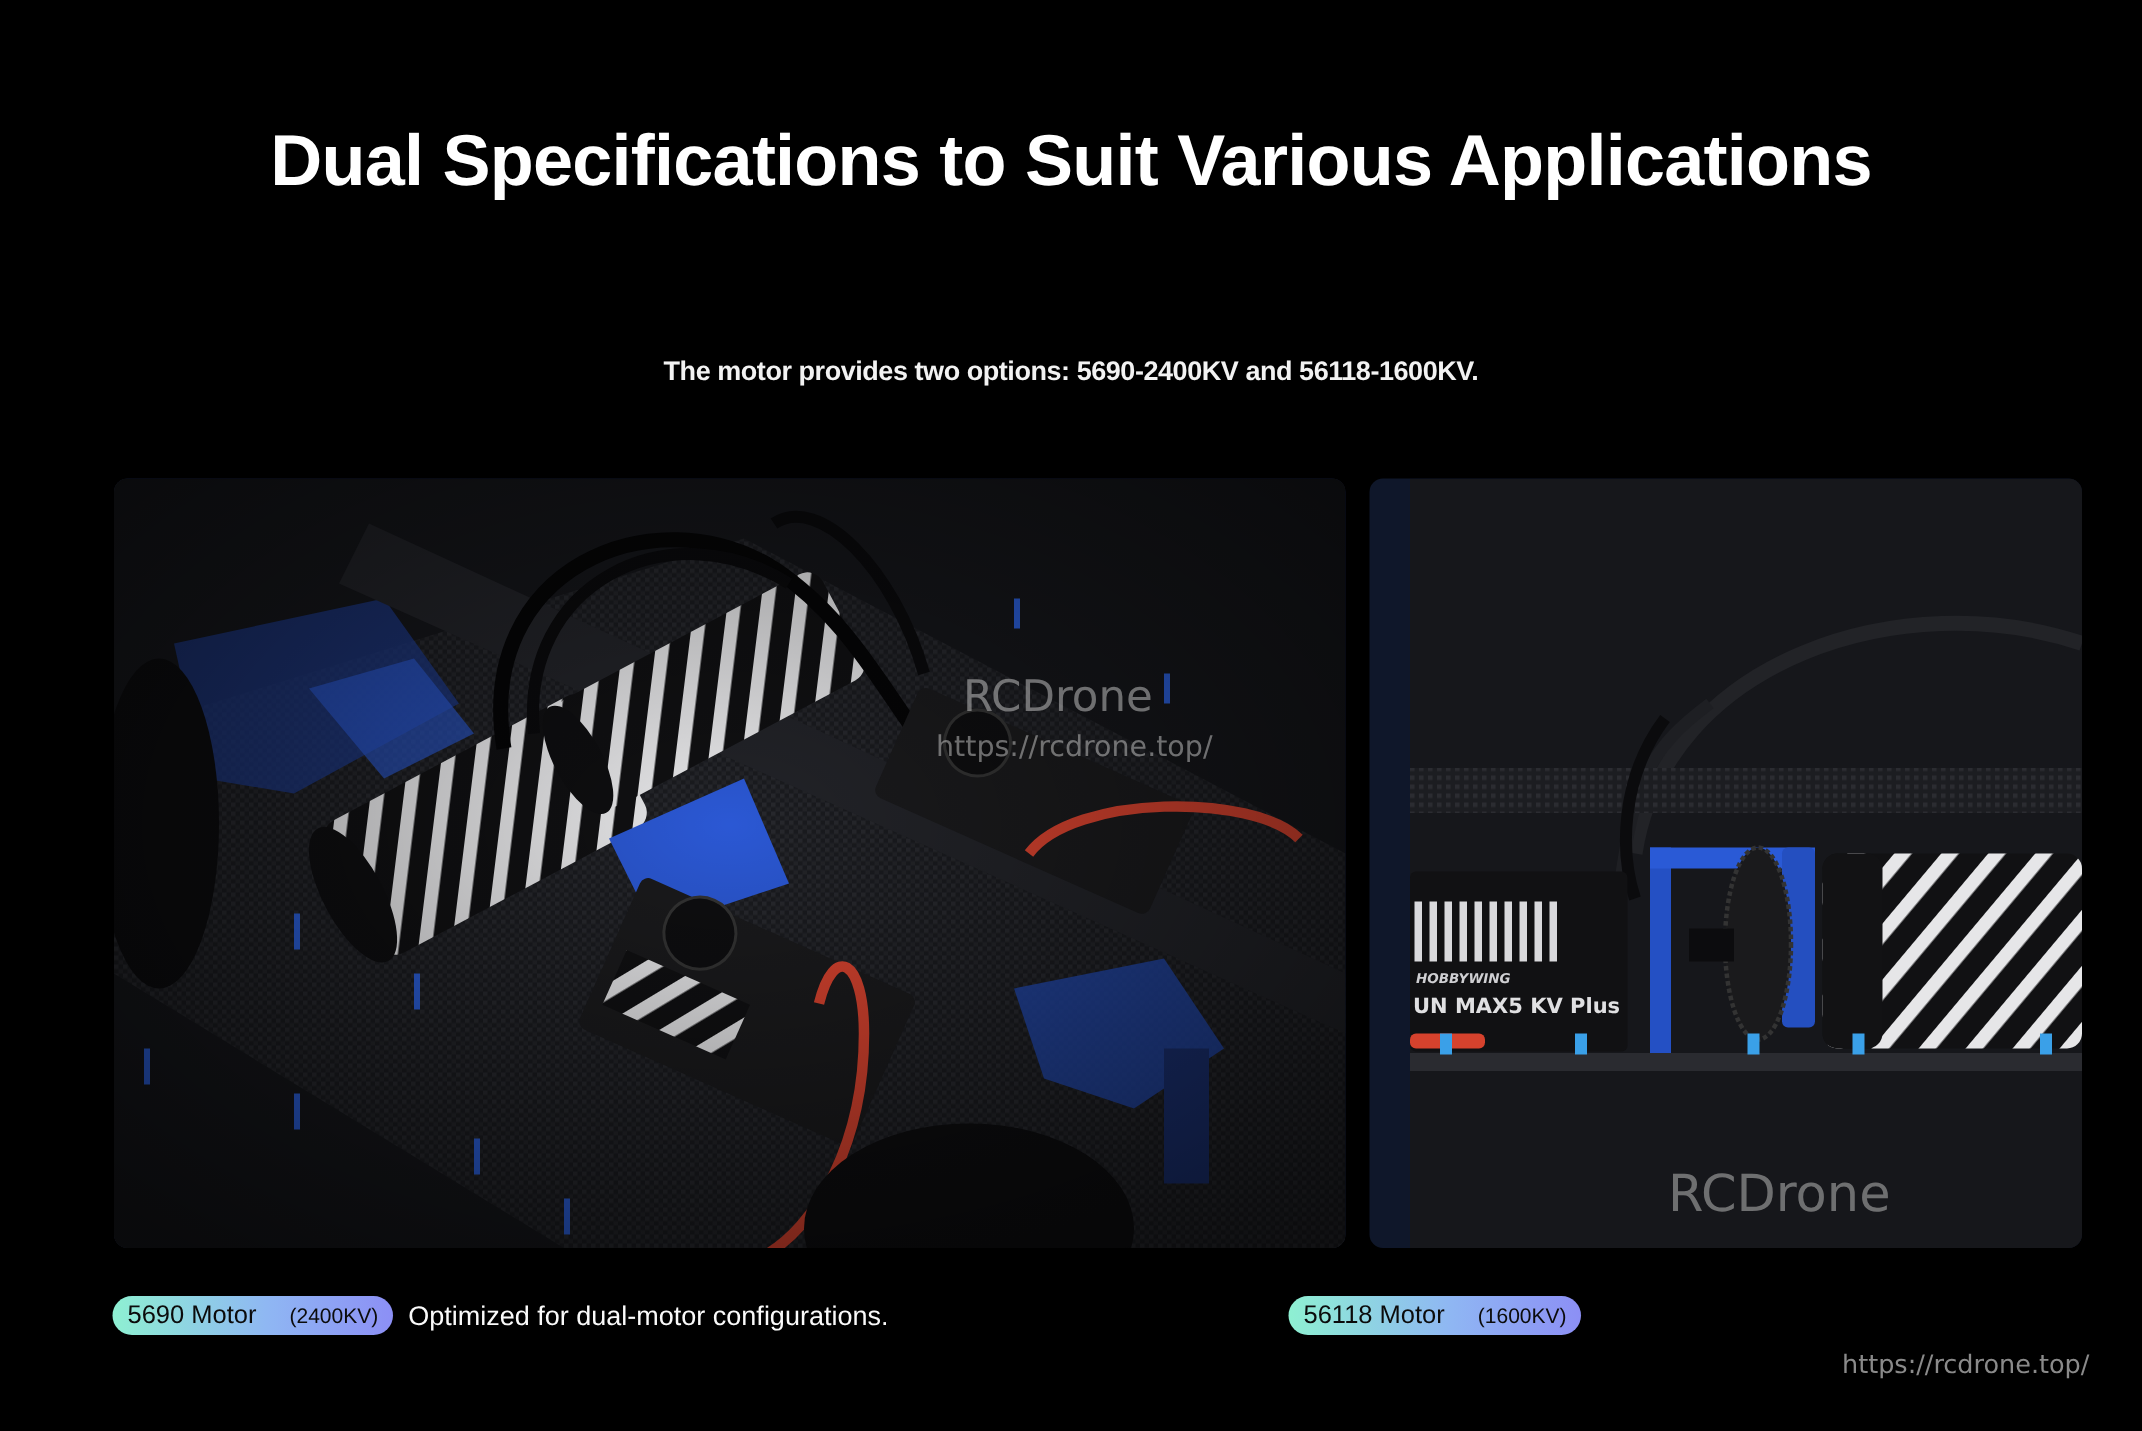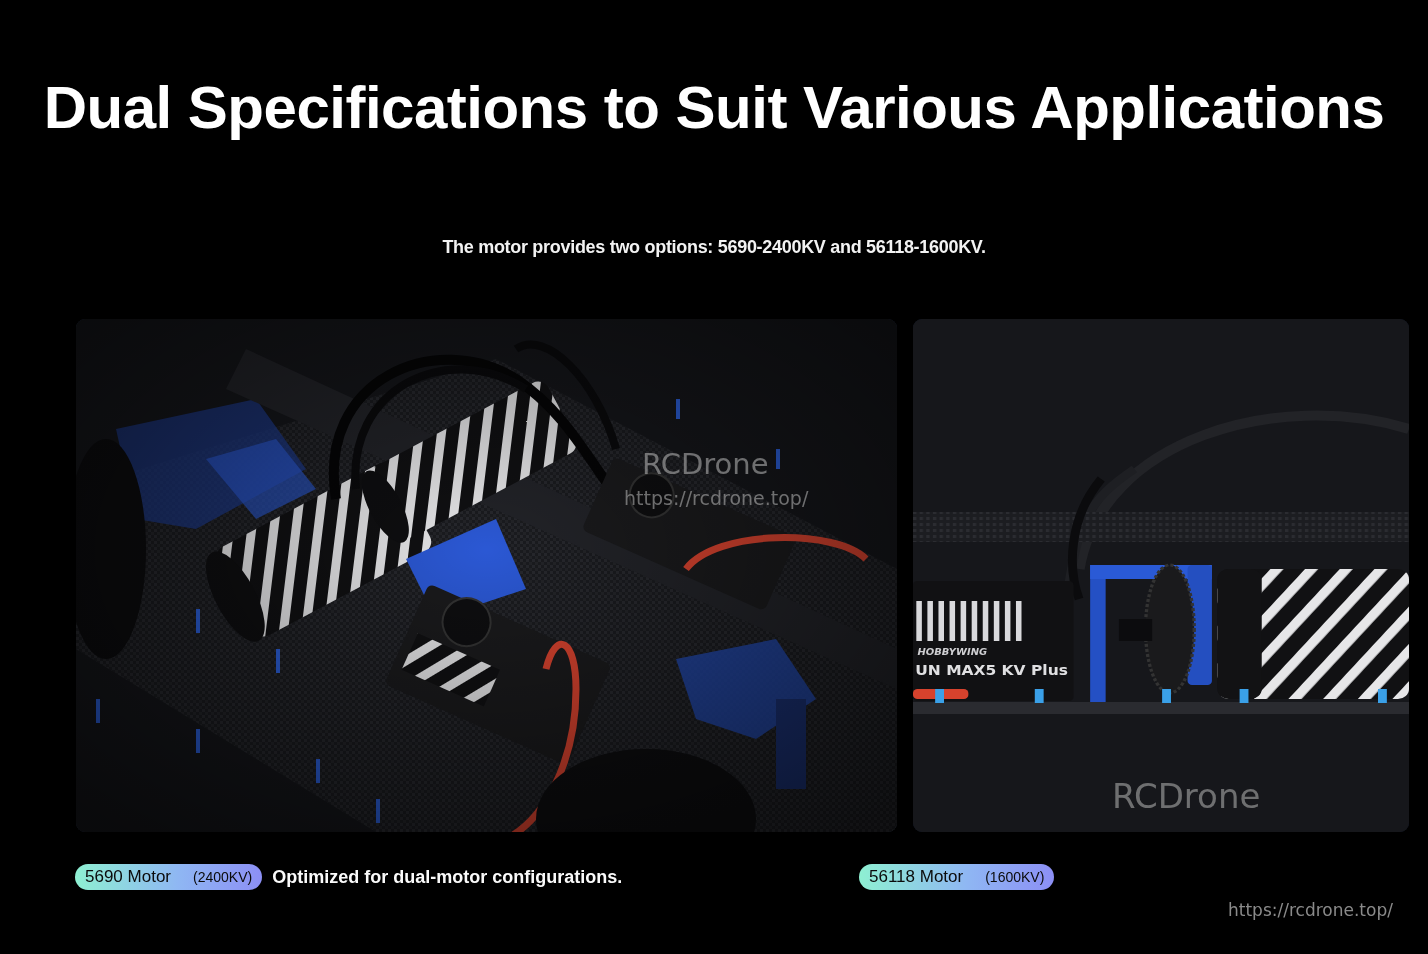--- a/index.html
+++ b/index.html
@@ -2,48 +2,48 @@
 <html><head>
 <meta charset="utf-8">
 <style>
   html, body { margin:0; padding:0; }
   body {
     width:1428px; height:954px; background:#000; overflow:hidden; position:relative;
     font-family: "Liberation Sans", "DejaVu Sans", sans-serif; color:#fff;
   }
   .title {
     position:absolute; left:0; top:66px; width:1428px; text-align:center;
-    font-size:60px; font-weight:700; line-height:84px; letter-spacing:-0.5px;
+    font-size:48px; font-weight:700; line-height:84px; letter-spacing:-0.5px;
     color:#fff; margin:0;
   }
   .subtitle {
     position:absolute; left:0; top:237px; width:1428px; text-align:center;
     font-size:18px; font-weight:700; color:#f2f2f2; letter-spacing:-0.3px;
   }
   .card {
     position:absolute; top:319px; height:513px; border-radius:9px; overflow:hidden;
     background:#0f172a;
   }
   .card-left { left:76px; width:821px; }
-  .card-right { left:913px; width:496px; }
+  .card-right { left:913px; width:448px;padding-left:27px; }
   .card svg { display:block; width:100%; height:100%; }
   .watermark {
     position:absolute; color:rgba(190,190,190,0.55); font-family:"DejaVu Sans", sans-serif;
   }
   .caption { position:absolute; top:864px; height:26px; display:flex; align-items:center; }
   .caption-left { left:75px; }
   .caption-right { left:859px; }
   .badge {
     display:inline-flex; align-items:baseline; height:26px; line-height:26px;
     padding:0 10px; border-radius:13px; color:#0b0b0b;
     background:linear-gradient(90deg, #8ef0d2 0%, #8fb7f3 55%, #8c8ff5 100%);
     font-size:17px; font-weight:500; white-space:nowrap;text-align:right;
   }
   .badge .kv { font-size:14px; margin-left:22px; }
-  .cap-text { margin-left:10px; font-size:18px; color:#fafafa; white-space:nowrap;font-weight:bold; }
+  .cap-text { margin-left:10px; font-size:18px; color:#fafafa; white-space:nowrap; }
   .footer-url {
     position:absolute; left:1228px; top:900px; font-size:17px; color:#8a8a8a;
     font-family:"DejaVu Sans", sans-serif;
   }
 </style>
 </head>
 <body>
 
 <h1 class="title">Dual Specifications to Suit Various Applications</h1>
 <div class="subtitle">The motor provides two options: 5690-2400KV and 56118-1600KV.</div>

